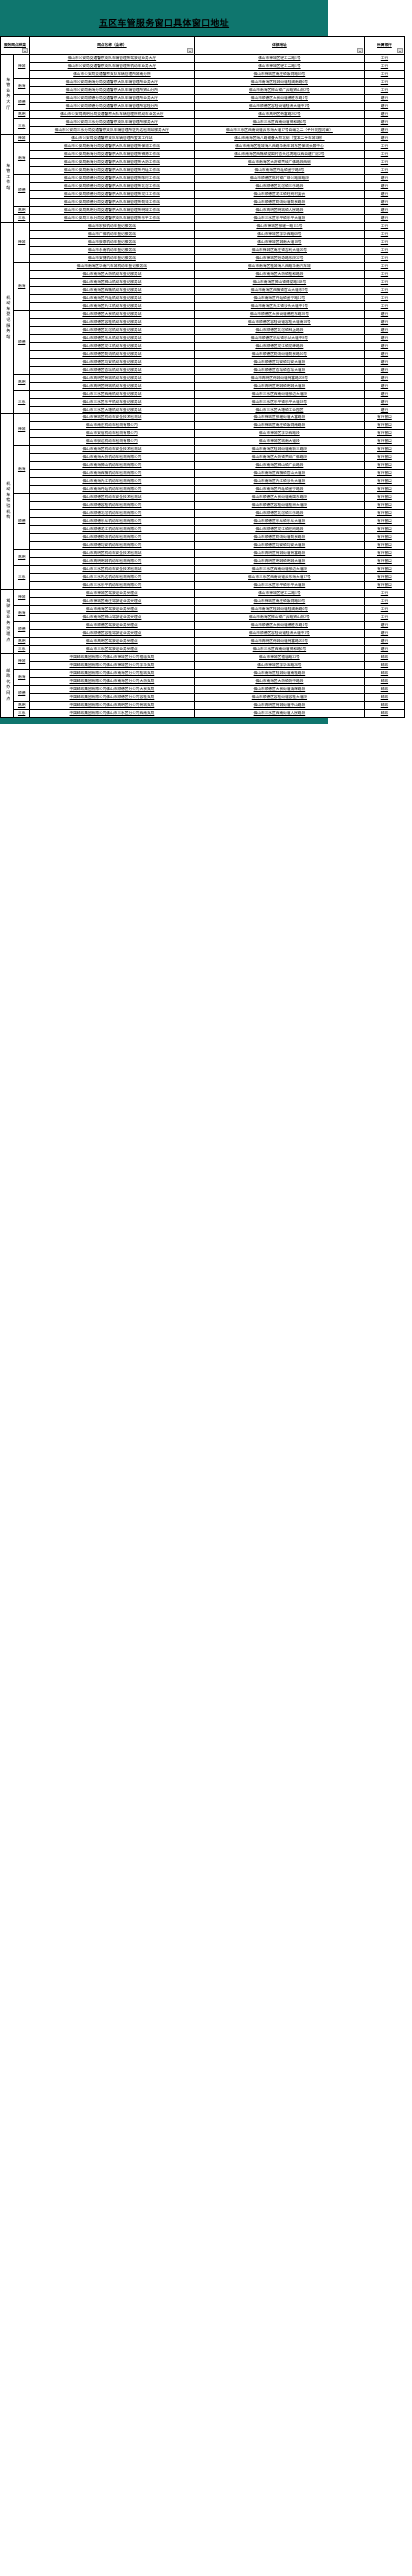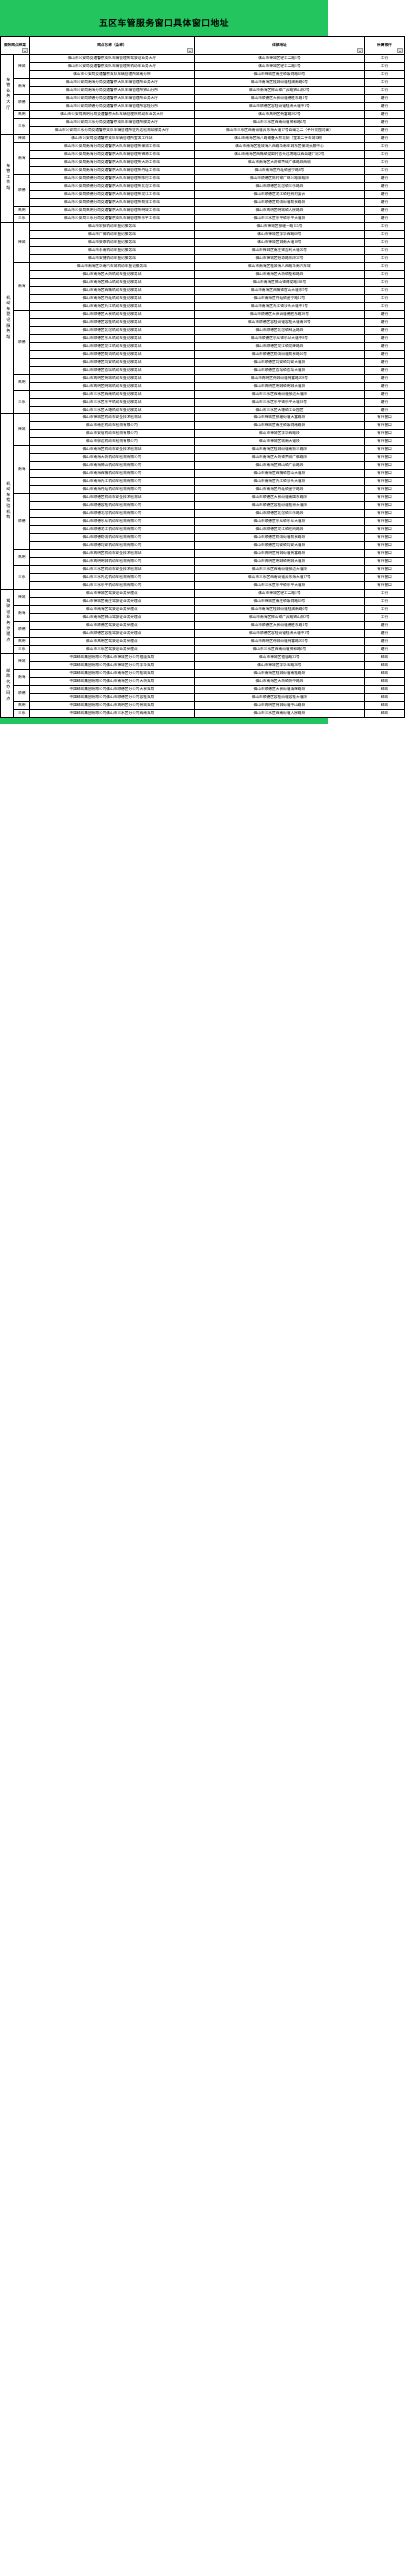--- a/index.html
+++ b/index.html
@@ -3,21 +3,21 @@
 <meta charset="utf-8">
 <title>五区车管服务窗口具体窗口地址</title>
 <style>
   html,body{margin:0;padding:0;background:#ffffff;}
   body{
     width:412px;
     font-family:"Liberation Serif","DejaVu Serif",serif;
     color:#000;
     -webkit-font-smoothing:none;
   }
-  .page{width:328px;box-sizing:border-box;padding:0 0 6.2px 0;background:#22c55e;}
+  .page{width:328px;box-sizing:border-box;padding:0 0 6.2px 0;background:#0f766e;text-decoration:underline;}
 
   .doc-title{
     text-align:center;
     font-size:8.8px;
     font-weight:bold;
     letter-spacing:0.5px;
     padding:15.5px 0 7.2px 0;
     font-family:"Liberation Serif","DejaVu Serif",serif;
   }
 

